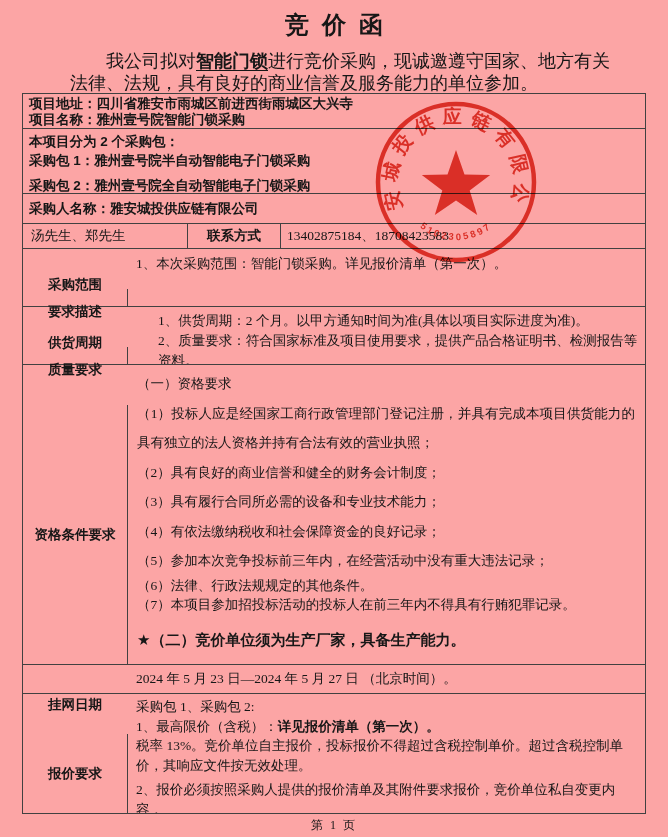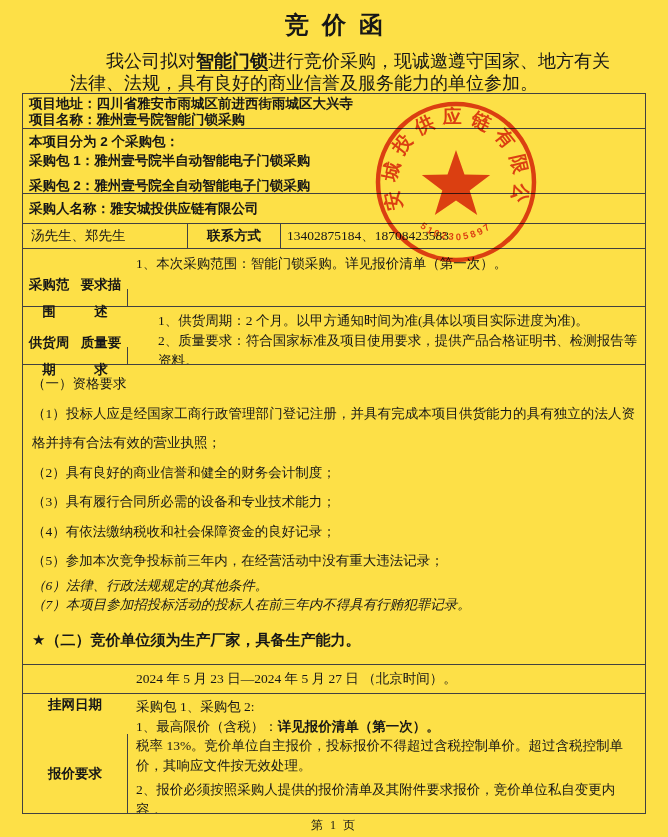--- a/index.html
+++ b/index.html
@@ -1,20 +1,20 @@
 <!DOCTYPE html>
 <html><head>
 <meta charset="utf-8">
 <style>
   * { box-sizing: border-box; margin: 0; padding: 0; }
   html, body { background: #ffffff; }
   .page {
     position: relative;
     width: 668px; height: 837px;
-    background: #fde047;
+    background: #fca5a5;
     font-family: "Liberation Serif", "DejaVu Serif", serif;
     color: #171717;
     overflow: hidden;
     margin: 0 auto;
   }
   .title {
     padding-top: 9px;
     text-align: center;
     font-size: 24px;
     font-weight: bold;
@@ -35,21 +35,21 @@
     left: 22px; top: 93px;
     width: 624px;
     border: 1px solid #414141;
     font-size: 13.5px;
   }
   .row { display: flex; border-top: 1px solid #414141; }
   .row:first-child { border-top: none; }
   .label {
     width: 105px;
     border-right: 1px solid #414141;
-    display: flex; flex-direction: row;
+    display: flex; flex-direction: column;
     align-items: center; justify-content: center;
     font-family: "Liberation Sans", "DejaVu Sans", sans-serif;
     font-weight: bold;
     text-align: center;
     flex-shrink: 0;
     margin-top: 40px;
   }
   .content { flex: 1; overflow: hidden; }
   .sans-b { font-family: "Liberation Sans", "DejaVu Sans", sans-serif; font-weight: bold; }
 
@@ -70,21 +70,21 @@
   .r4 .c4 { flex: 1; padding-left: 6px; }
   .r5 { height: 58px; }
   .r5 .label { line-height: 27px; }
   .r5 .content { padding: 5px 8px; line-height: 19px; }
   .r6 { height: 58px; gap: 24px; }
   .r6 .label { line-height: 27px; }
   .r6 .content { padding: 4px 6px; line-height: 20px; }
   .r7 { height: 300px; }
   .r7 .content { padding: 4px 10px 0 9px; }
   .q-item { line-height: 29.5px; text-align: justify; }
-  .q-tight { line-height: 19.5px; text-align: justify; font-style: italic; }
+  .q-tight { line-height: 19.5px; text-align: justify; }
   .q-star { margin-top: 13px; font-size: 15px; line-height: 24px;
             font-family: "Liberation Sans","DejaVu Sans",sans-serif; font-weight: bold; }
   .r8 { height: 29px; }
   .r8 .content { display: flex; align-items: center; padding-left: 8px; }
   .r9 { height: 120px; }
   .r9 .content { padding: 3px 8px 0 8px; line-height: 19.5px; }
   .r9 .gap { margin-top: 5px; }
 
   .footer {
     position: absolute;
@@ -151,20 +151,21 @@
         <div>供货周期</div>
         <div>质量要求</div>
       </div>
       <div class="content">
         <div>1、供货周期：2 个月。以甲方通知时间为准(具体以项目实际进度为准)。</div>
         <div>2、质量要求：符合国家标准及项目使用要求，提供产品合格证明书、检测报告等资料。</div>
       </div>
     </div>
 
     <div class="row r7">
+      <div class="label">资格条件要求</div>
       <div class="content">
         <div class="q-item">（一）资格要求</div>
         <div class="q-item">（1）投标人应是经国家工商行政管理部门登记注册，并具有完成本项目供货能力的具有独立的法人资格并持有合法有效的营业执照；</div>
         <div class="q-item">（2）具有良好的商业信誉和健全的财务会计制度；</div>
         <div class="q-item">（3）具有履行合同所必需的设备和专业技术能力；</div>
         <div class="q-item">（4）有依法缴纳税收和社会保障资金的良好记录；</div>
         <div class="q-item">（5）参加本次竞争投标前三年内，在经营活动中没有重大违法记录；</div>
         <div class="q-tight">（6）法律、行政法规规定的其他条件。</div>
         <div class="q-tight">（7）本项目参加招投标活动的投标人在前三年内不得具有行贿犯罪记录。</div>
         <div class="q-star">★（二）竞价单位须为生产厂家，具备生产能力。</div>

